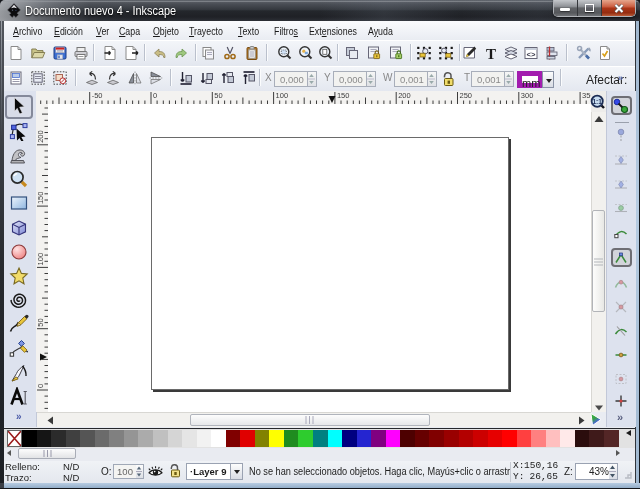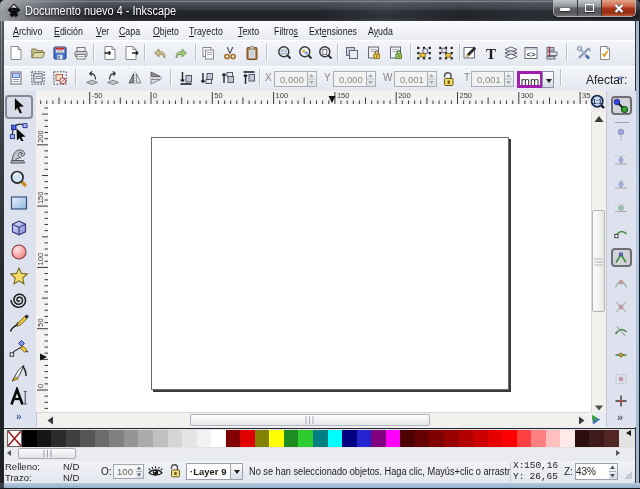--- a/index.html
+++ b/index.html
@@ -298,21 +298,21 @@
   </svg>
 <div class="abs" style="left:464px;top:72px;font-size:10px;color:#888">T</div>
 <div class="abs" style="left:471px;top:71px;width:34px;height:16px;background:#f2f2f0;border:1px solid #a8aeba;font-size:9.5px;color:#8a8a8a;line-height:15px;padding-left:5px;box-sizing:border-box">0,001</div>
 <div class="abs" style="left:505px;top:71px;width:9px;height:16px;background:linear-gradient(#f6f6f6,#dfe1e5);border:1px solid #a8aeba;border-left:none;box-sizing:border-box">
     <svg width="7" height="14" style="position:absolute;left:0;top:0">
       <path d="M3.5 2 L5.8 5 H1.2 Z" fill="#9aa"></path>
       <path d="M3.5 12 L5.8 9 H1.2 Z" fill="#9aa"></path>
       <line x1="0" y1="7" x2="7" y2="7" stroke="#bbc"></line>
     </svg>
   </div>
-<div class="abs" style="left:517px;top:71px;width:26px;height:17px;background:#fff;border:3px solid #a21caf;box-sizing:border-box;font-size:11px;color:#222;line-height:15px;text-align:center">mm</div>
+<div class="abs" style="left:517px;top:71px;width:26px;height:17px;background:#fff;border:5px solid #a21caf;box-sizing:border-box;font-size:11px;color:#222;line-height:15px;text-align:center">mm</div>
 <div class="abs" style="left:542px;top:71px;width:12px;height:17px;background:linear-gradient(#fdfdfd,#d8dce4);border:1px solid #8a93a6;box-sizing:border-box">
     <div class="abs" style="left:2.5px;top:6.5px;width:0;height:0;border-left:3.5px solid transparent;border-right:3.5px solid transparent;border-top:4.5px solid #222"></div>
   </div>
 <div class="sep" style="left:560px;top:69px;height:17px"></div>
 <div class="abs" style="left:586px;top:73px;font-size:12px;font-weight:normal;color:#222">Afectar:</div>
 <div class="abs" style="left:618px;top:73px;font-size:9px;font-weight:bold;color:#5a6eb4">»</div>
 <div class="abs" style="left:4px;top:91px;width:32px;height:336px;background:#dde2ee;border-right:1px solid #c2c8d8"></div>
 <div class="abs" style="left:606px;top:91px;width:29px;height:336px;background:#dde2ee;border-left:1px solid #c2c8d8"></div>
 <div class="abs" style="left:36px;top:91px;width:12px;height:13px;background:#f3f2f0"></div>
 <div class="abs" style="left:38px;top:91px;width:553px;height:13px;background:#f3f2f0">
@@ -746,21 +746,21 @@
   </svg>
 <div class="abs" style="left:186px;top:463px;width:45px;height:17px;background:#fff;border:1px solid #9aa2b2;box-sizing:border-box;font-size:9.5px;font-weight:bold;color:#1a1a1a;line-height:15px;padding-left:3px">·Layer 9</div>
 <div class="abs" style="left:230px;top:463px;width:13px;height:17px;background:linear-gradient(#fdfdfd,#d8dce4);border:1px solid #9aa2b2;box-sizing:border-box">
     <div class="abs" style="left:3px;top:6px;width:0;height:0;border-left:3.5px solid transparent;border-right:3.5px solid transparent;border-top:4.5px solid #222"></div>
   </div>
 <div class="abs" style="left:249px;top:466px;font-size:10px;color:#222;white-space:nowrap;transform:scaleX(0.92);transform-origin:0 0">No se han seleccionado objetos. Haga clic, Mayús+clic o arrastr</div>
 <div class="abs" style="left:510px;top:462px;width:1px;height:20px;background:#c6cad2"></div>
 <div class="abs" style="left:513px;top:461px;font-size:9.5px;font-family:'Liberation Mono',monospace;color:#222;line-height:10.5px">X:<br>Y:</div>
 <div class="abs" style="left:524px;top:461px;width:34px;text-align:right;font-size:9.5px;font-family:'Liberation Mono',monospace;color:#222;line-height:10.5px">150,16<br>26,65</div>
 <div class="abs" style="left:564px;top:466px;font-size:10px;color:#222">Z:</div>
-<div class="abs" style="left:575px;top:463px;width:35px;height:17px;background:#fff;border:1px solid #9aa2b2;box-sizing:border-box;font-size:10px;color:#222;line-height:15px;text-align:left">43%</div>
+<div class="abs" style="left:575px;top:463px;width:35px;height:17px;background:#fff;border:1px solid #9aa2b2;box-sizing:border-box;font-size:10px;color:#222;line-height:15px;text-align:right">43%</div>
 <div class="abs" style="left:609px;top:463px;width:9px;height:17px;background:linear-gradient(#fdfdfd,#d8dce4);border:1px solid #9aa2b2;border-left:none;box-sizing:border-box">
     <svg width="7" height="15" style="position:absolute;left:0;top:0">
       <path d="M3.5 1.5 L6 5 H1 Z" fill="#456"></path>
       <path d="M3.5 13.5 L6 10 H1 Z" fill="#456"></path>
       <line x1="0" y1="7.5" x2="7" y2="7.5" stroke="#aab"></line>
     </svg>
   </div>
 <svg width="10" height="10" style="position:absolute;left:623px;top:470px">
     <path d="M8 2 V8 H2 M8 5 H5 V8" fill="none" stroke="#b8bcc4" stroke-width="1.4"></path>
   </svg>

